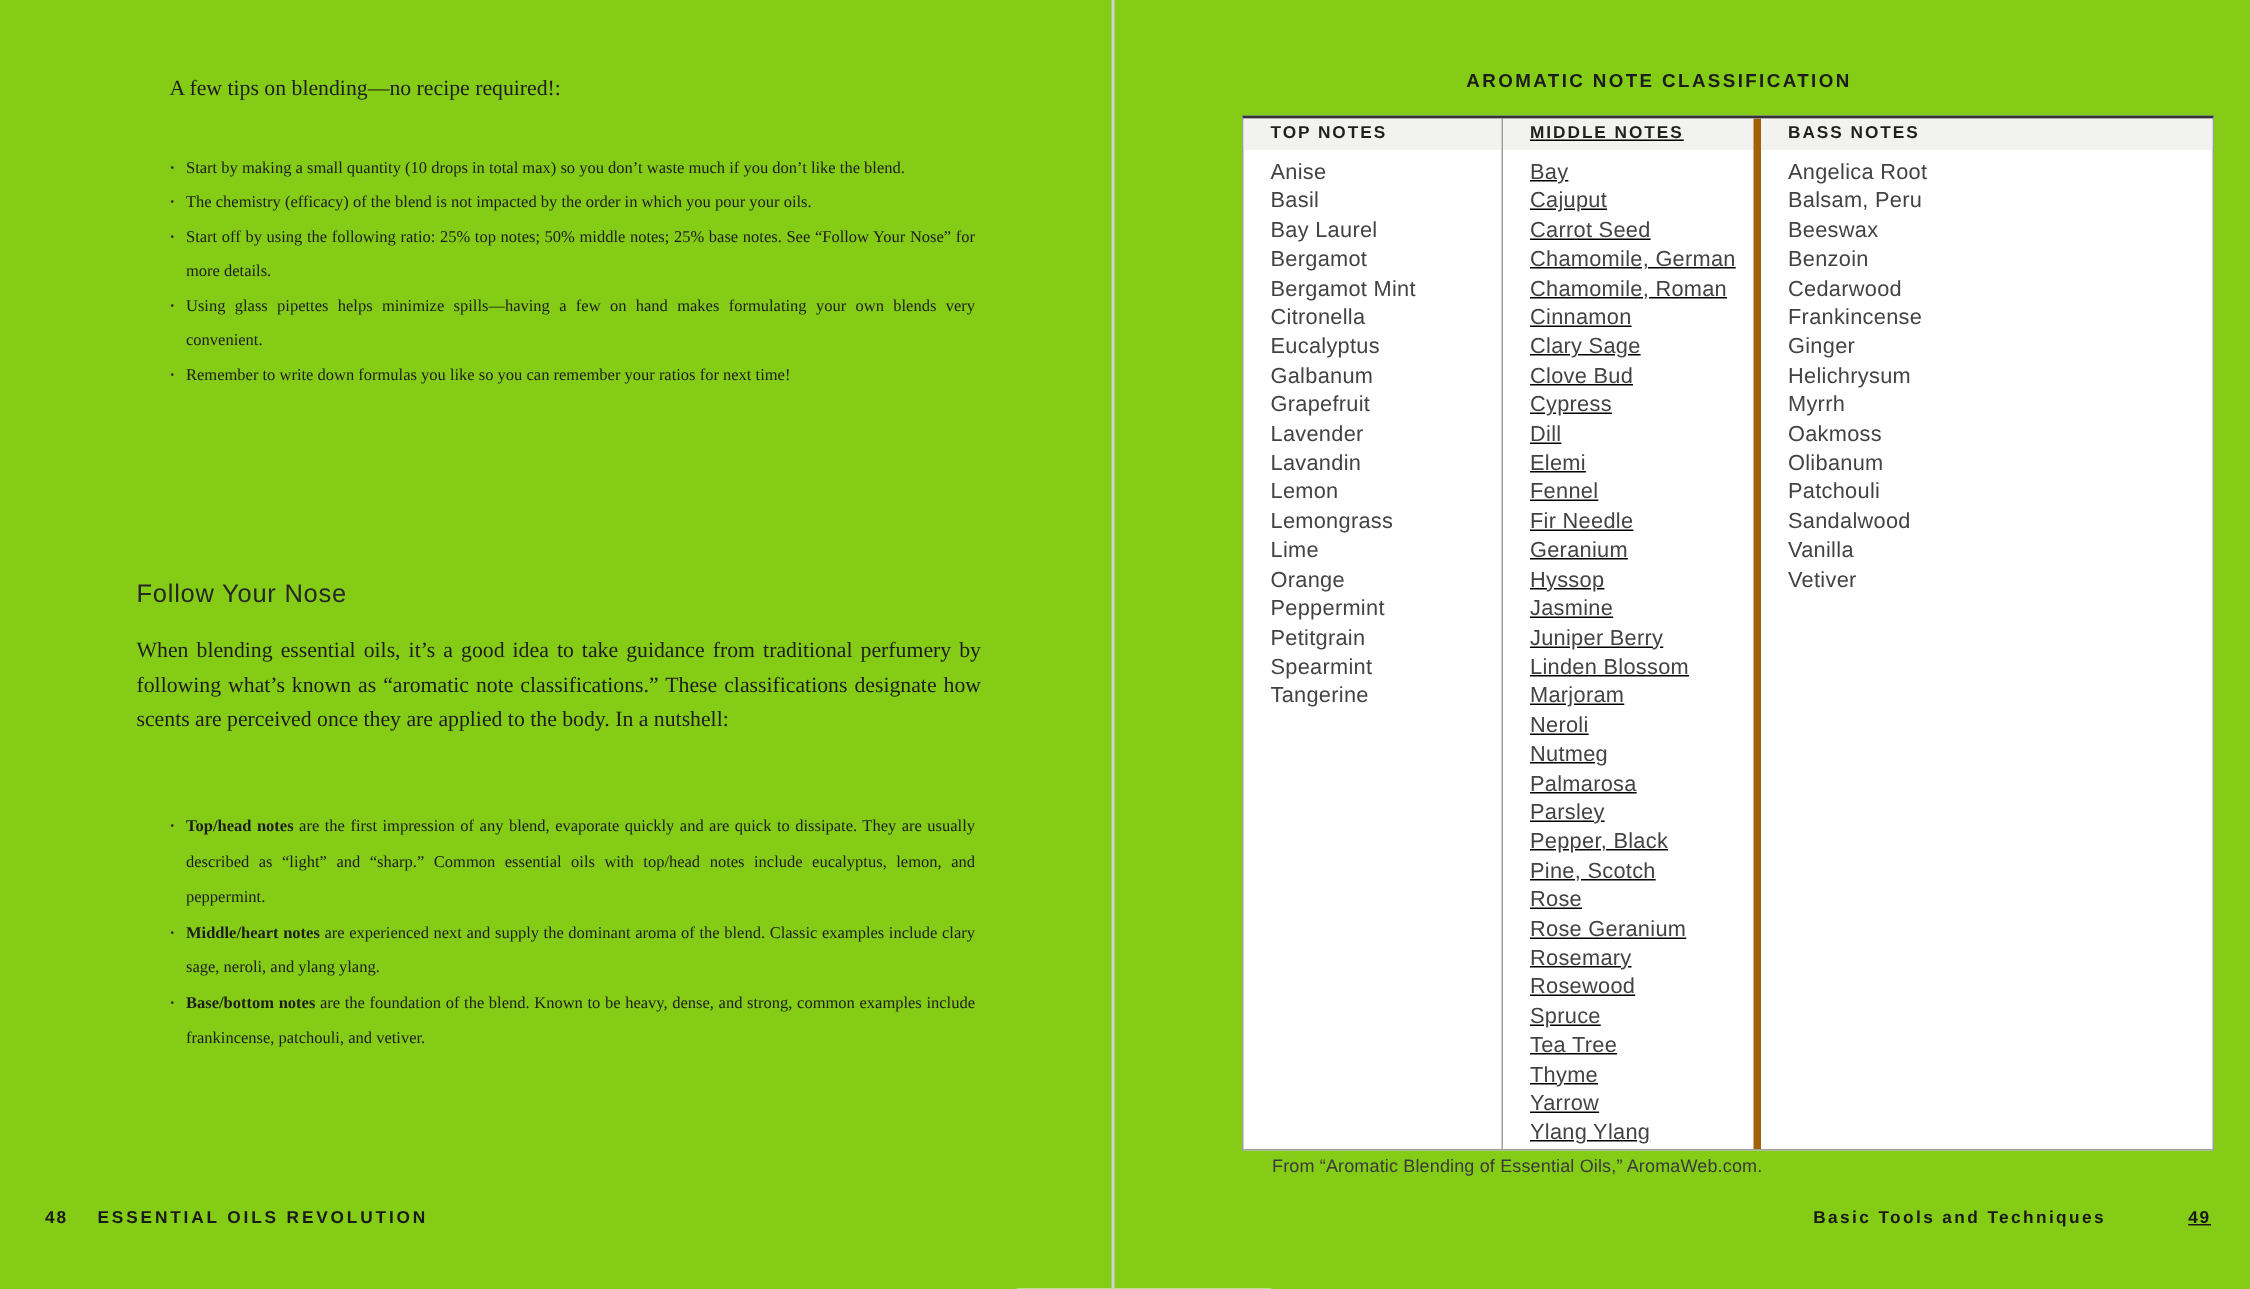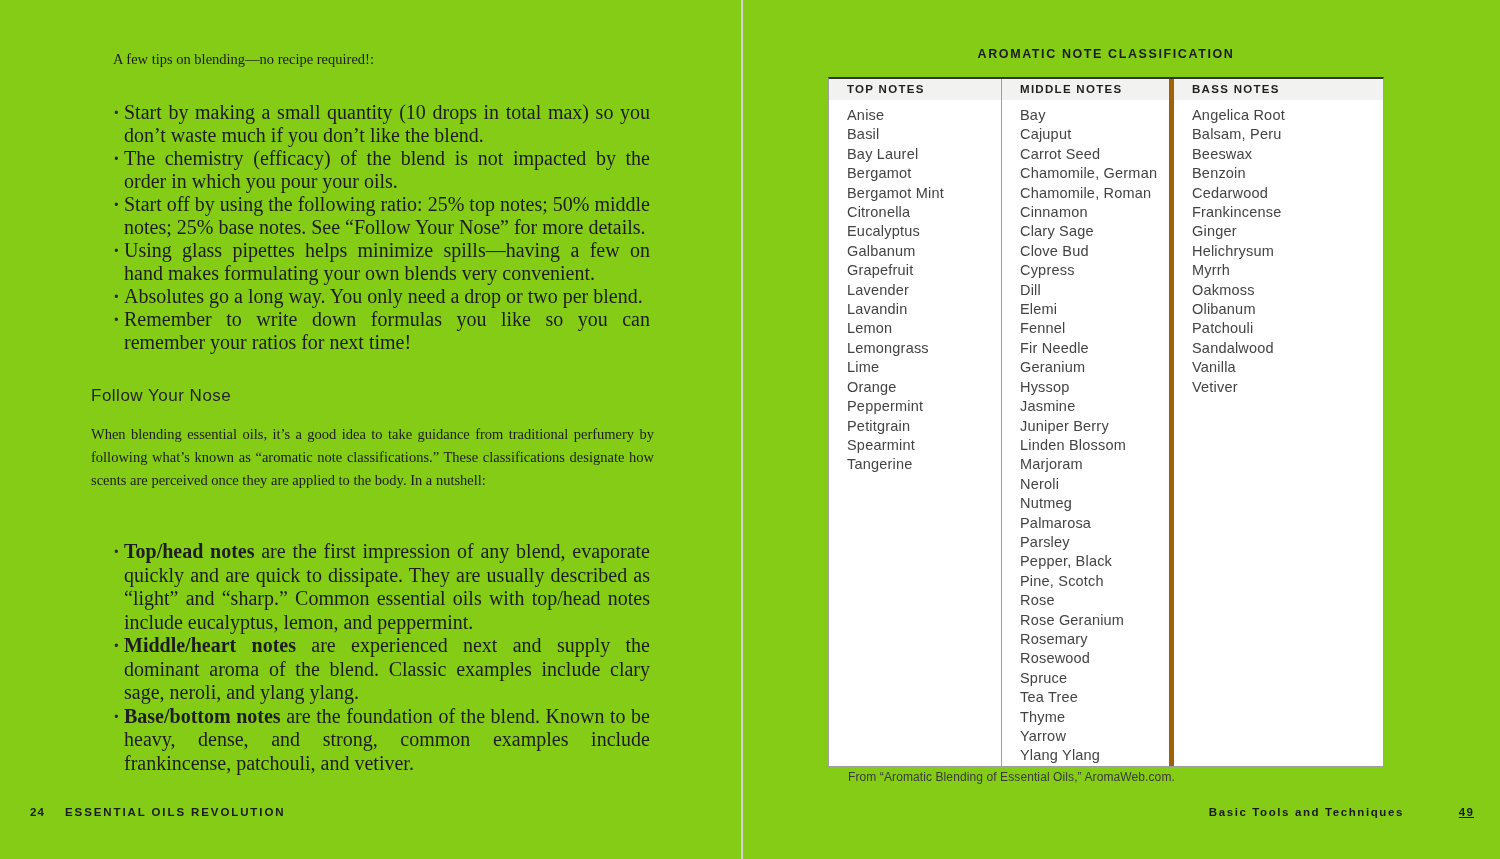--- a/index.html
+++ b/index.html
@@ -15,21 +15,21 @@
     background:#d2d2d2;
   }
   
   .serif { font-family:"Liberation Serif", serif; color:#1d1d1d; }
   .tips-intro {
     position:absolute; left:113px; top:48px; width:545px;
     font-size:14.5px; line-height:23px;
   }
   .bullet-list {
     position:absolute; list-style:none; width:537px;
-    font-size:20px; line-height:23px;
+    font-size:11px; line-height:23px;
   }
   .tips-list  { left:113px; top:101px; }
   .notes-list { left:113px; top:540px; line-height:23.5px; }
   .bullet-list li { position:relative; padding-left:11px; text-align:justify; }
   .bullet-list li::before {
     content:"·"; position:absolute; left:0; top:0; font-weight:700; color:#2a2a2a;
   }
   .notes-list b { font-weight:700; }
   .section-heading {
     position:absolute; left:91px; top:386px;
@@ -38,27 +38,27 @@
   .section-para {
     position:absolute; left:91px; top:423px; width:563px;
     font-size:14.5px; line-height:23px; text-align:justify;
   }
   
   .table-title {
     position:absolute; left:828px; top:47px; width:556px; text-align:center;
     font-size:12.5px; font-weight:700; letter-spacing:1.6px; color:#1c1c1c;
   }
   .note-table {
-    position:absolute; left:828px; top:77px; width:556px; height:690px;
+    position:absolute; left:828px; top:77px; width:648px; height:690px;
     border:1px solid #9e9e9e; border-top:2px solid #333333;
     display:flex; background:#ffffff; overflow:hidden;
   }
   .nt-col { height:100%; }
   .nt-col-1 { width:172px; }
-  .nt-col-2 { width:168px; border-left:1px solid #9e9e9e; }
+  .nt-col-2 { width:168px; border-left:1px solid #9e9e9e;text-decoration:underline; }
   .nt-col-3 { flex:1;      border-left:5px solid #a16207; }
   .nt-header {
     height:21px; background:#f2f2f0; padding-left:18px;
     font-size:11.5px; font-weight:700; letter-spacing:1.3px;
     line-height:21px; color:#1f1f1f;
   }
   .nt-items { padding:6px 0 0 18px; }
   .nt-cell {
     font-size:14.5px; line-height:19.4px; letter-spacing:0.2px; color:#434343;
   }
@@ -83,36 +83,35 @@
 
   <div>
     <p class="serif tips-intro">A few tips on blending—no recipe required!:</p>
 
     <ul class="serif bullet-list tips-list">
 
     <li class="tip">Start by making a small quantity (10 drops in total max) so you don’t waste much if you don’t like the blend.</li>
         <li class="tip">The chemistry (efficacy) of the blend is not impacted by the order in which you pour your oils.</li>
         <li class="tip">Start off by using the following ratio: 25% top notes; 50% middle notes; 25% base notes. See “Follow Your Nose” for more details.</li>
         <li class="tip">Using glass pipettes helps minimize spills—having a few on hand makes formulating your own blends very convenient.</li>
-        <li class="tip">Absolutes go a long way. You only need a drop or two per blend.</li>
         <li class="tip">Remember to write down formulas you like so you can remember your ratios for next time!</li>
       </ul>
 
     <h2 class="section-heading">Follow Your Nose</h2>
 
     <p class="serif section-para">When blending essential oils, it’s a good idea to take guidance from traditional perfumery by following what’s known as “aromatic note classifications.” These classifications designate how scents are perceived once they are applied to the body. In a nutshell:</p>
 
     <ul class="serif bullet-list notes-list">
 
     <li><b>Top/head notes</b><span> are the first impression of any blend, evaporate quickly and are quick to dissipate. They are usually described as “light” and “sharp.” Common essential oils with top/head notes include eucalyptus, lemon, and peppermint.</span></li>
         <li><b>Middle/heart notes</b><span> are experienced next and supply the dominant aroma of the blend. Classic examples include clary sage, neroli, and ylang ylang.</span></li>
         <li><b>Base/bottom notes</b><span> are the foundation of the blend. Known to be heavy, dense, and strong, common examples include frankincense, patchouli, and vetiver.</span></li>
       </ul>
 
-    <span class="footer-txt fnum-left">24</span>
+    <span class="footer-txt fnum-left">48</span>
     <span class="footer-txt fbook">ESSENTIAL OILS REVOLUTION</span>
   </div>
 
   <div class="divider"></div>
 
   <div>
     <h3 class="table-title">AROMATIC NOTE CLASSIFICATION</h3>
 
     <div class="note-table">
       <div class="nt-col nt-col-1">

